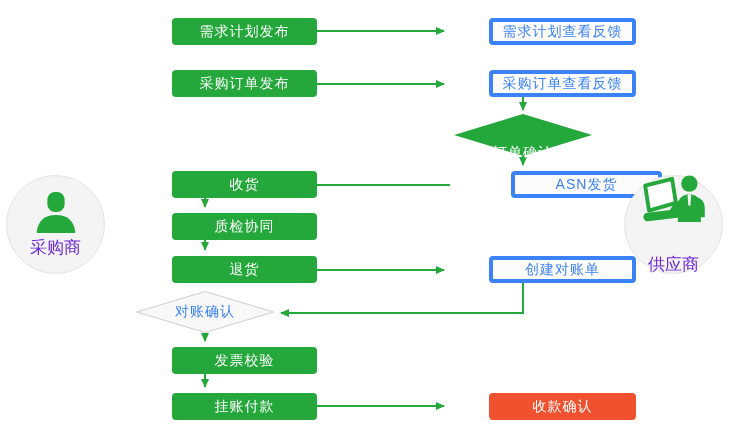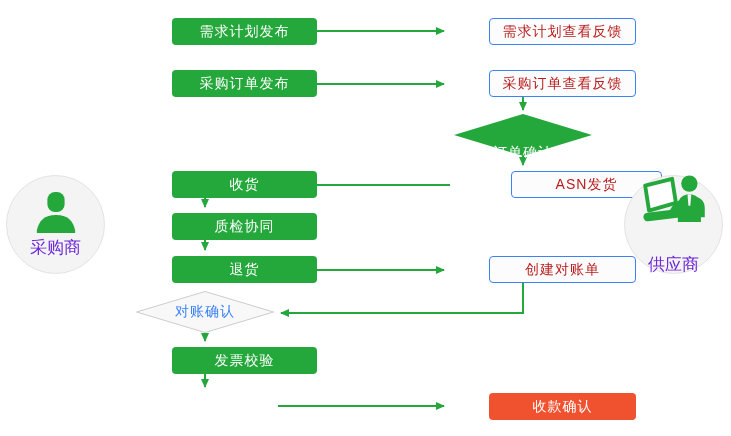--- a/index.html
+++ b/index.html
@@ -8,21 +8,21 @@
     font-family:"Liberation Sans", sans-serif; overflow:hidden;
   }
   .connectors { position:absolute; left:0; top:0; width:731px; height:436px; }
   .node {
     position:absolute; height:27px; width:145px; box-sizing:border-box;
     display:flex; align-items:center; justify-content:center;
     font-size:14px; border-radius:4px; letter-spacing:1px;margin-left:39px;
   }
   .node.green { background:#24a73b; color:#ffffff; }
   .node.red   { background:#f0512f; color:#ffffff; }
-  .node.outline { background:#fcfcfc; border:1px solid #3b82f6; color:#b91c1c; }
+  .node.outline { background:#fcfcfc; border:4px solid #3b82f6; color:#3b82f6; }
   .diamond {
     position:absolute; display:flex; align-items:center; justify-content:center;
     font-size:14px; letter-spacing:1px;
   }
   .diamond svg { position:absolute; left:0; top:0; width:100%; height:100%; }
   .diamond .dlabel { position:relative; z-index:1; }
   .diamond.green-d .dlabel { color:#ffffff;margin-top:36px; }
   .diamond.light-d .dlabel { color:#3b82f6; }
   .actor {
     position:absolute; width:99px; height:99px; box-sizing:border-box;
@@ -76,20 +76,23 @@
   </div>
   <div class="diamond light-d" style="left:136px; top:291px; width:138px; height:42px;">
     <svg viewBox="0 0 138 42" preserveAspectRatio="none">
       <polygon points="69,0.5 137.5,21 69,41.5 0.5,21" fill="#f8f8f8" stroke="#cccccc" stroke-width="1"></polygon>
     </svg>
     <span class="dlabel">对账确认</span>
   </div>
   <div class="node green" style="left:133px; top:347px;">
     <span>发票校验</span>
   </div>
+  <div class="node green" style="left:133px; top:393px;">
+    <span>挂账付款</span>
+  </div>
 
   <div class="node outline" style="left:450px; top:18px; width:147px;">
     <span>需求计划查看反馈</span>
   </div>
   <div class="node outline" style="left:450px; top:70px; width:147px;">
     <span>采购订单查看反馈</span>
   </div>
   <div class="diamond green-d" style="left:454px; top:114px; width:138px; height:42px;">
     <svg viewBox="0 0 138 42" preserveAspectRatio="none">
       <polygon points="69,0 138,21 69,42 0,21" fill="#24a73b"></polygon>

